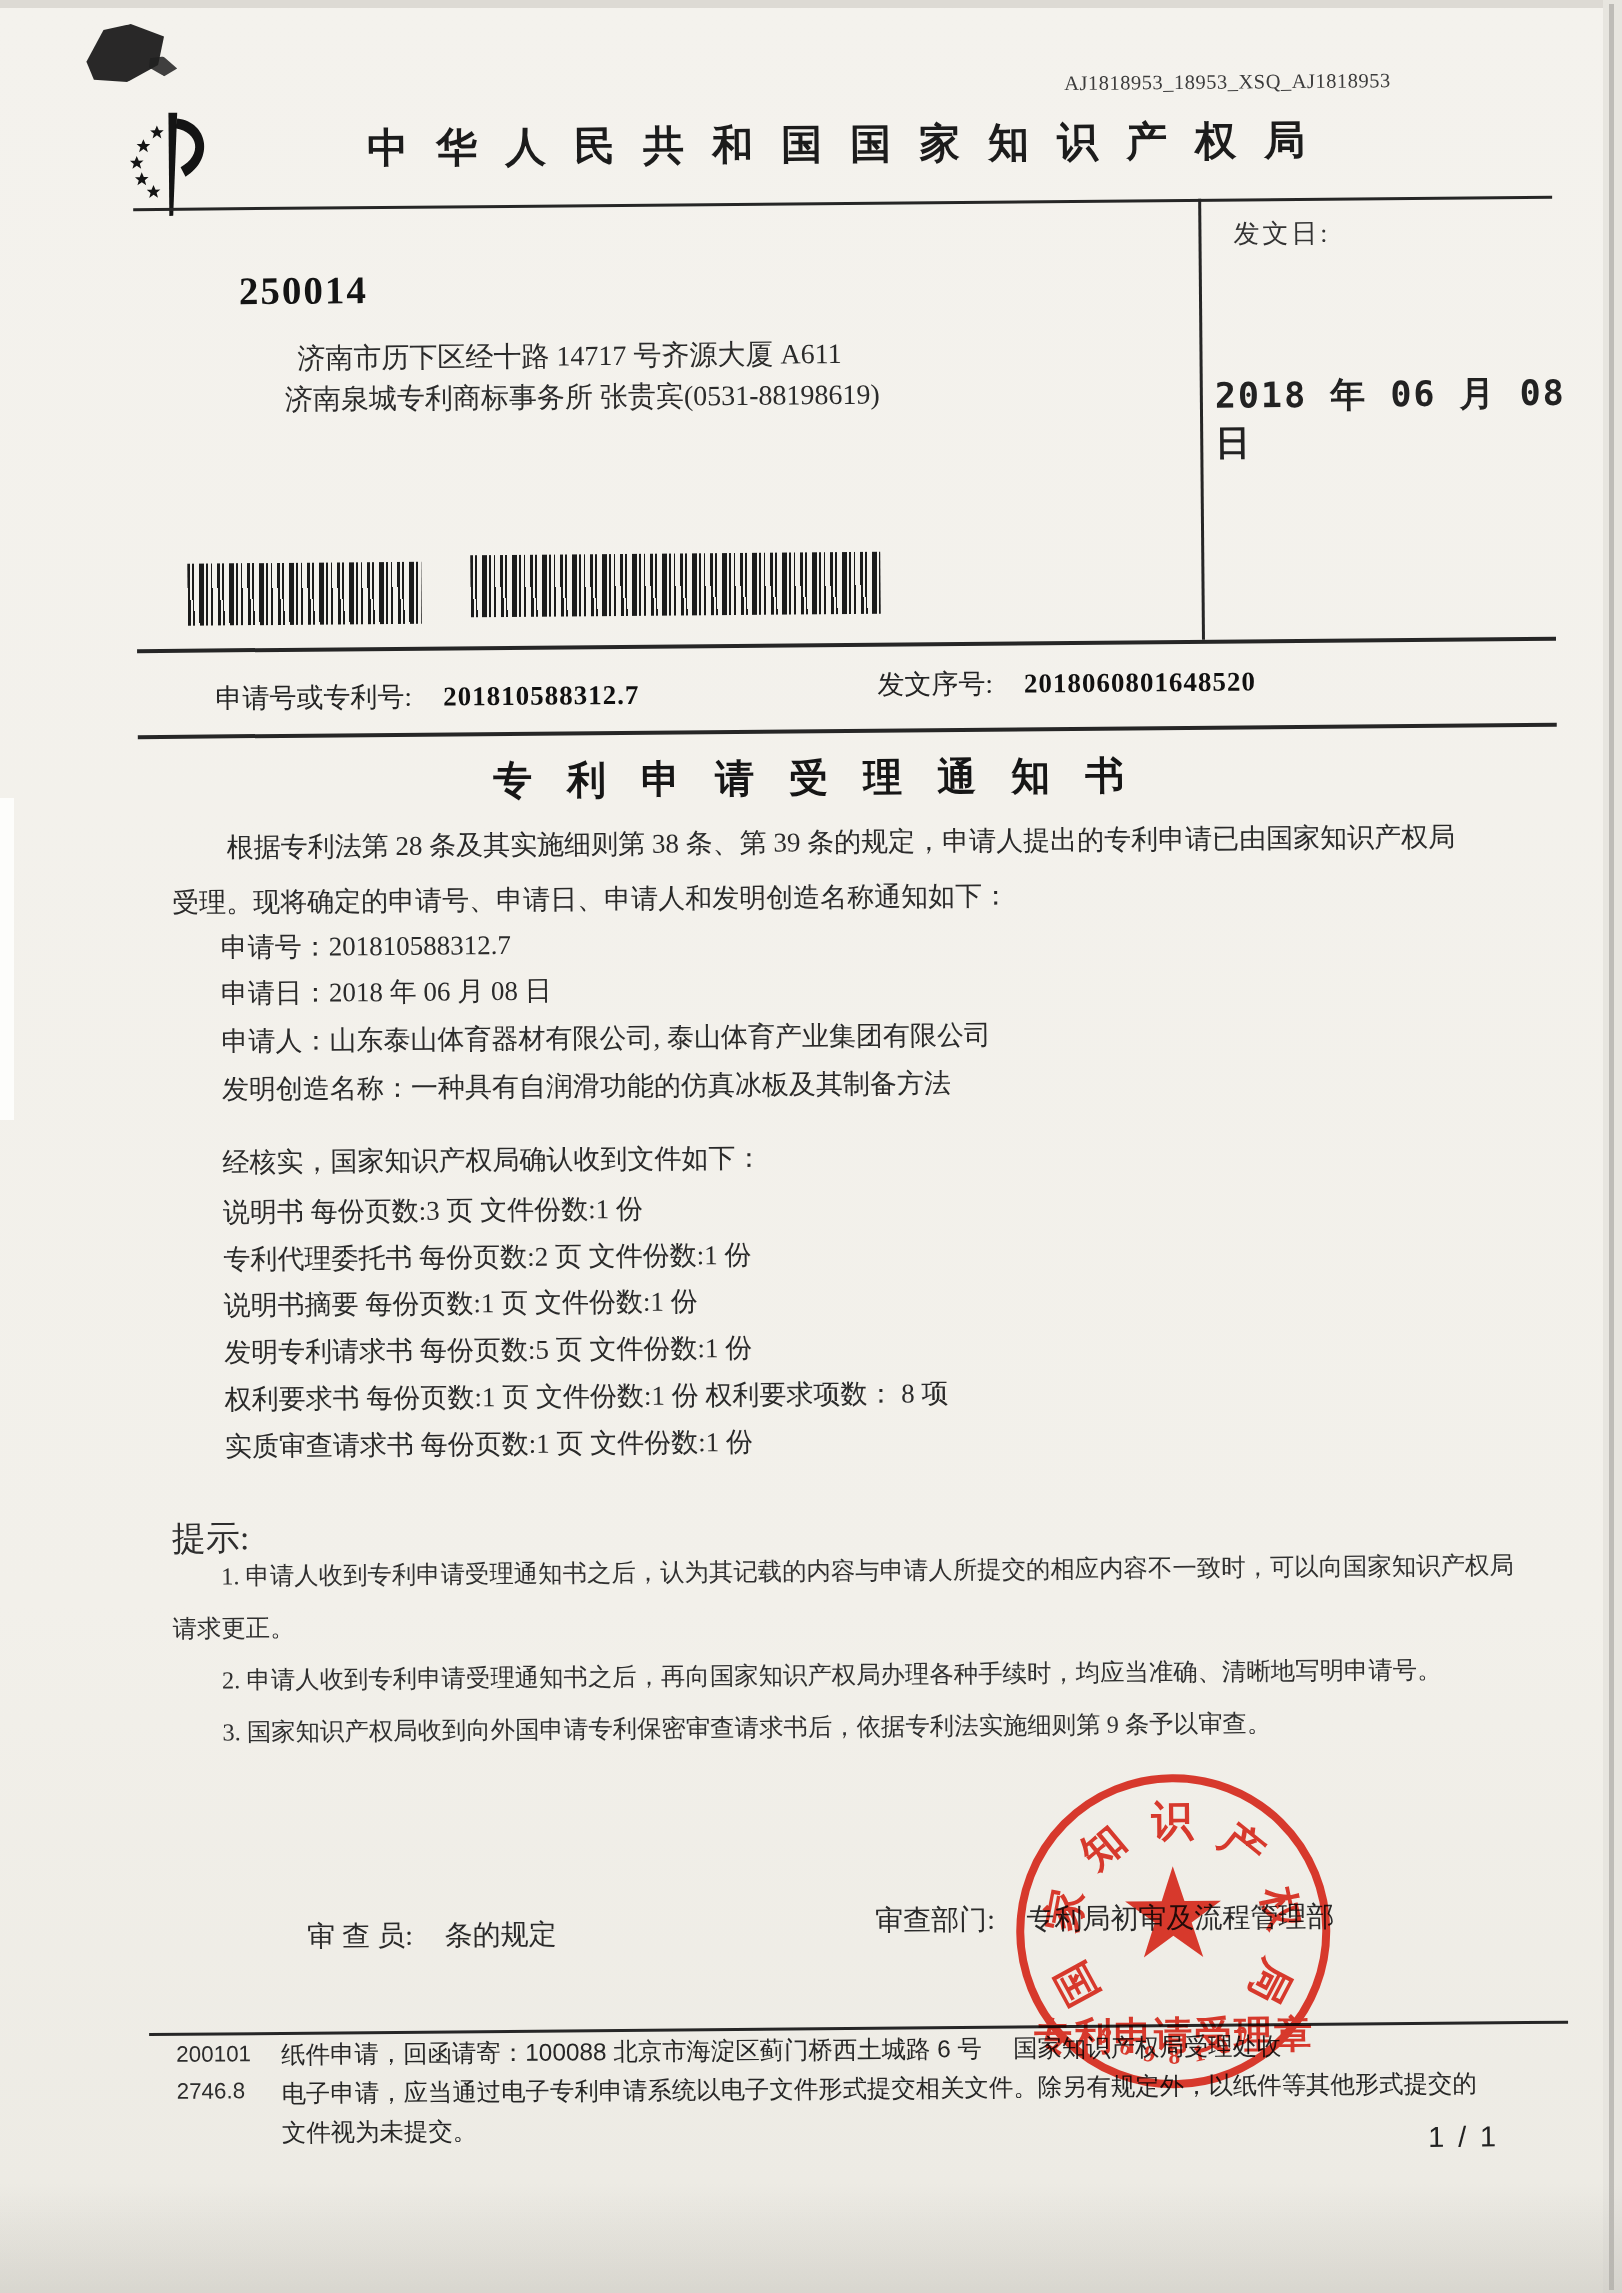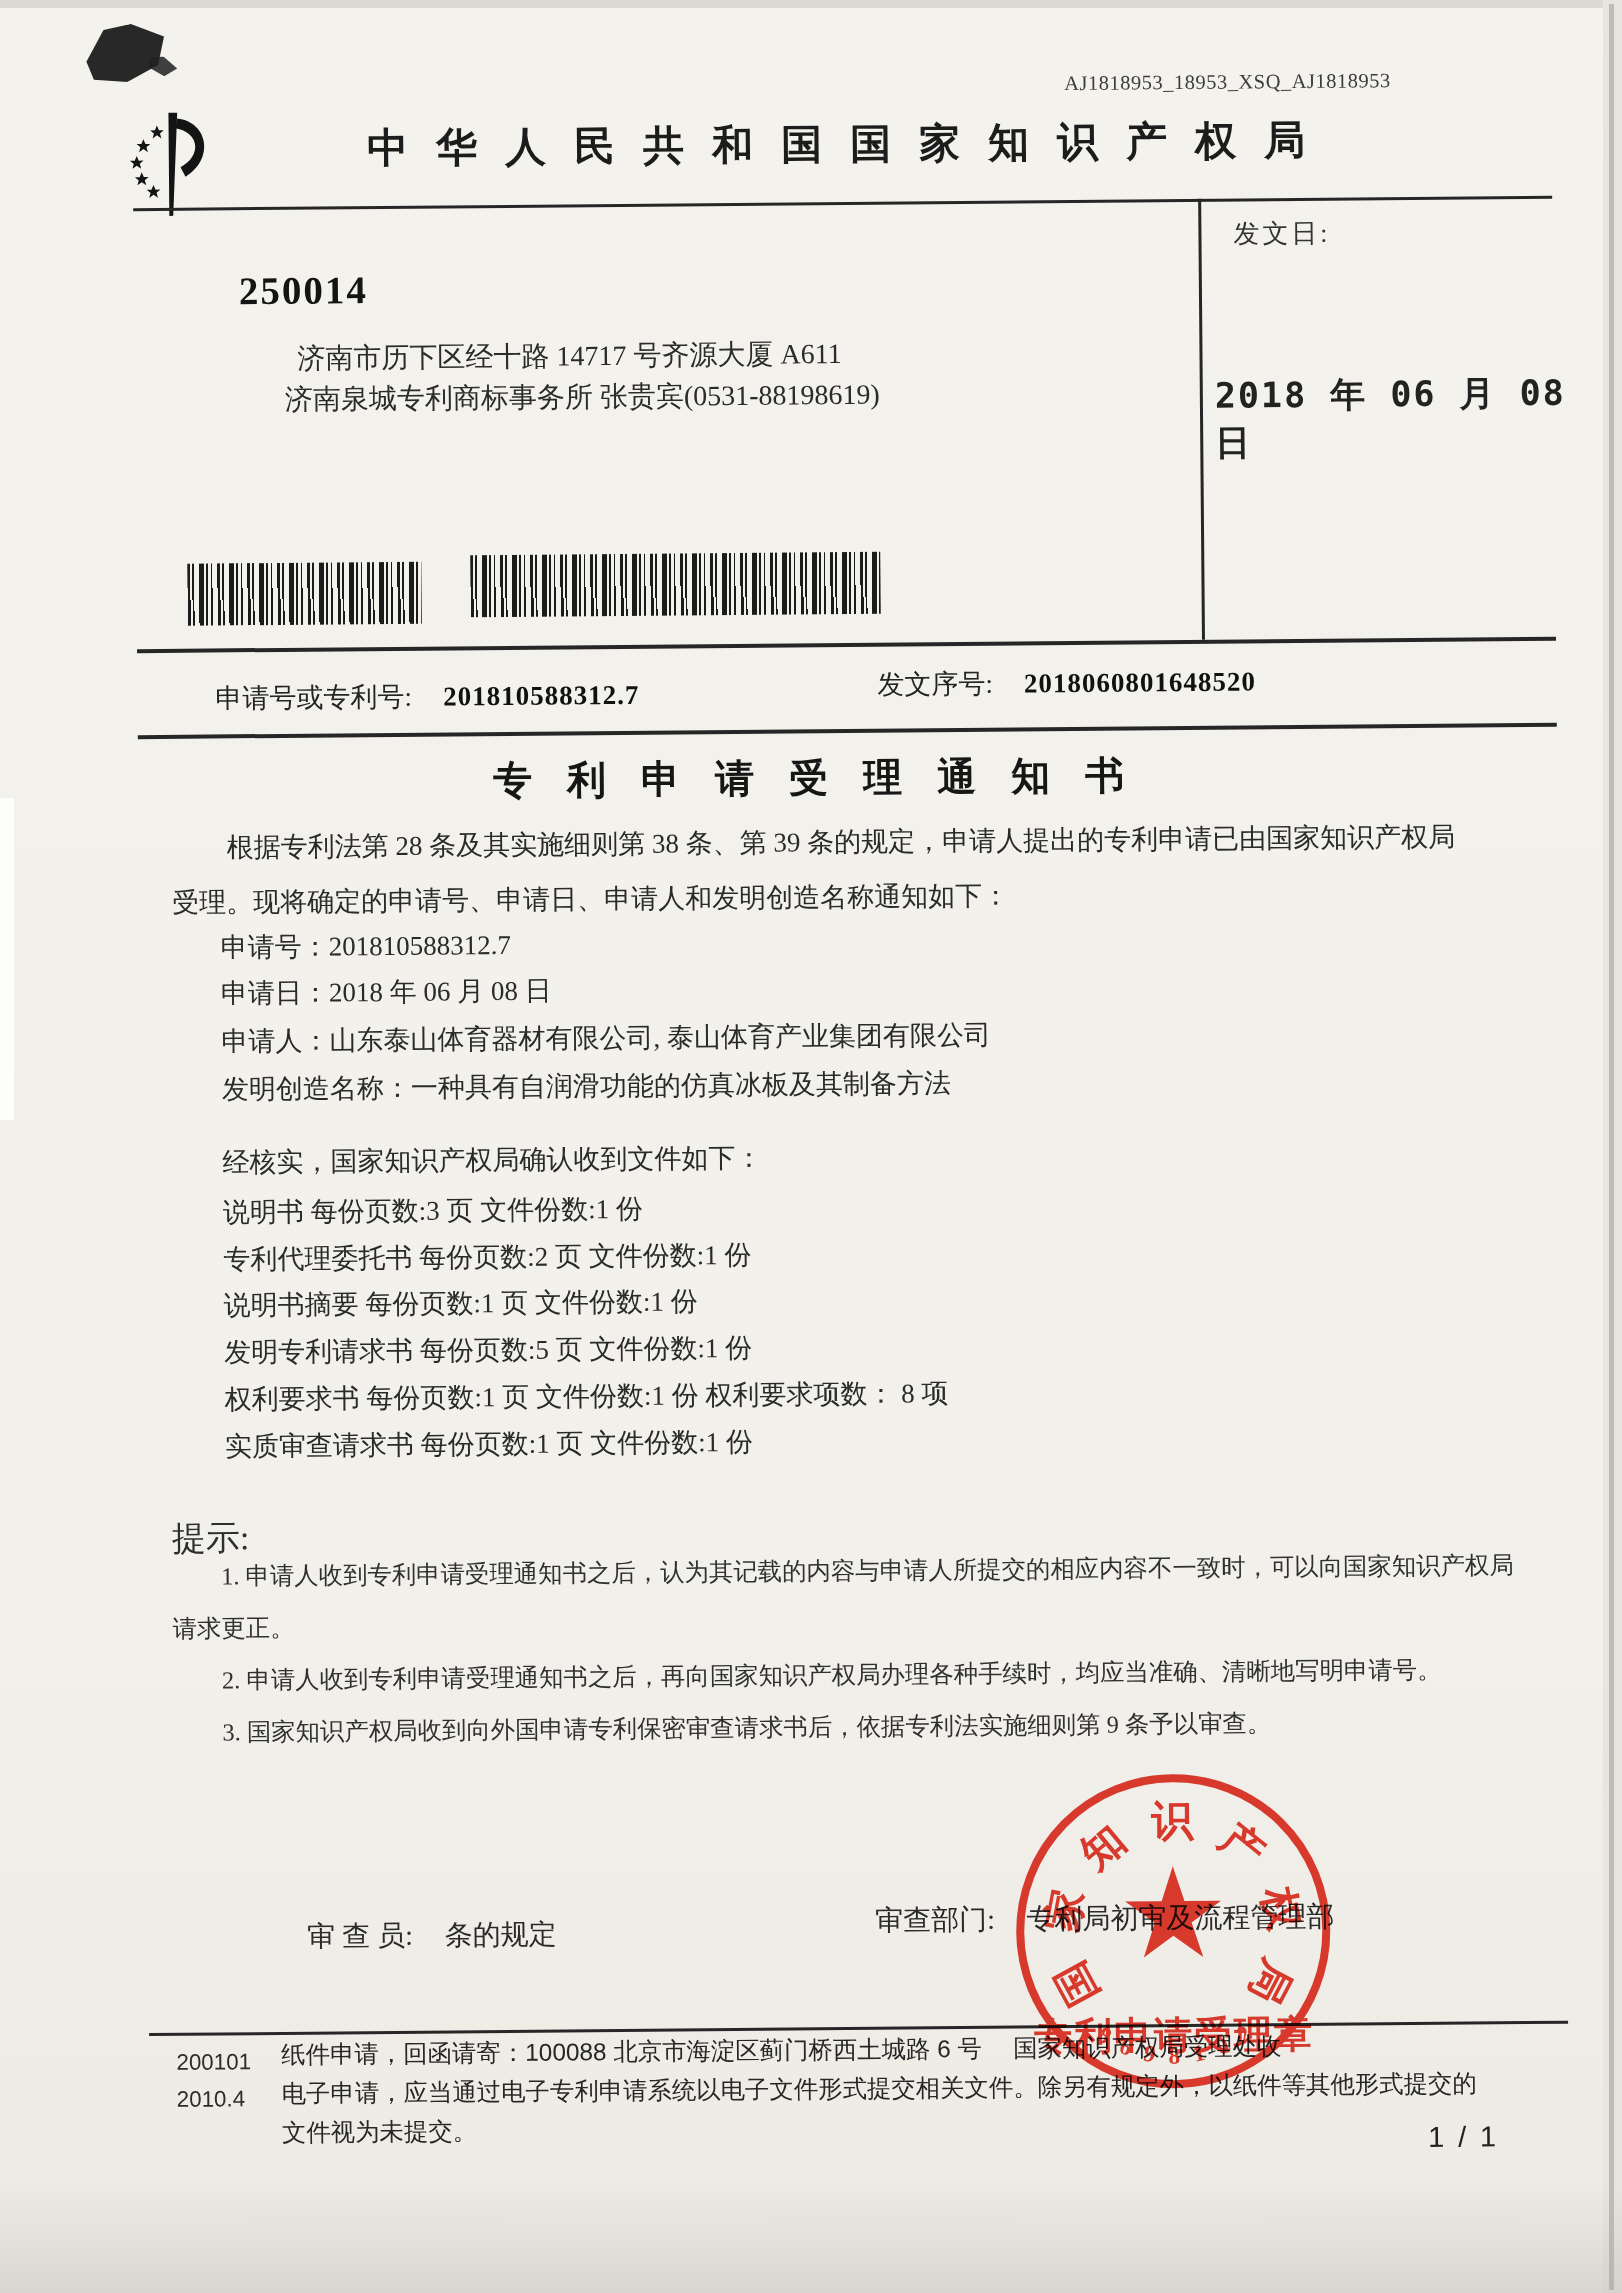--- a/index.html
+++ b/index.html
@@ -113,21 +113,21 @@
     font-size:125px;line-height:1;font-family:"DejaVu Sans",sans-serif;
   }
   .stamp-banner{
     position:absolute;left:0;top:228px;width:100%;text-align:center;
     font-size:38px;font-weight:700;letter-spacing:2px;white-space:nowrap;
   }
   
   .hline-footer{left:141px;top:2027px;width:1419px;height:2.9px;}
   .fcode1{left:168px;top:2036px;}
   .fcode2{left:168px;top:2073px;}
-  .fcode1,.fcode2{font-size:22.4px;font-family:"Liberation Sans","DejaVu Sans",sans-serif;color:#2d2d2d;margin-top:8px;}
+  .fcode1,.fcode2{font-size:22.4px;font-family:"Liberation Sans","DejaVu Sans",sans-serif;color:#2d2d2d;}
   .ftext{font-family:"Liberation Sans","DejaVu Sans",sans-serif;font-size:24.4px;color:#262626;white-space:nowrap;}
   .fl1{left:273px;top:2034px;}
   .fl2{left:273px;top:2073px;}
   .fl3{left:273px;top:2112px;}
   .page-no{left:1419px;top:2126px;font-size:29px;letter-spacing:2.9px;
     font-family:"Liberation Sans","DejaVu Sans",sans-serif;color:#222;}
 </style>
 </head>
 <body>
 
@@ -239,20 +239,20 @@
         <span class="serial-ch" style="transform: translate(-50%, -50%) rotate(-11.3333deg) translateY(125px);">1</span>
         <span class="serial-ch" style="transform: translate(-50%, -50%) rotate(0deg) translateY(125px);">8</span>
         <span class="serial-ch" style="transform: translate(-50%, -50%) rotate(11.3333deg) translateY(125px);">9</span>
         <span class="serial-ch" style="transform: translate(-50%, -50%) rotate(22.6667deg) translateY(125px);">6</span>
         <span class="serial-ch" style="transform: translate(-50%, -50%) rotate(34deg) translateY(125px);">8</span>
       </div>
   </div>
 
   <div class="abs hline hline-footer"></div>
   <div class="abs fcode1">200101</div>
-  <div class="abs fcode2">2010.4</div>
+  <div class="abs fcode2">2746.8</div>
   <div class="abs ftext fl1">纸件申请，回函请寄：100088  北京市海淀区蓟门桥西土城路 6 号　 国家知识产权局受理处收</div>
   <div class="abs ftext fl2">电子申请，应当通过电子专利申请系统以电子文件形式提交相关文件。除另有规定外，以纸件等其他形式提交的</div>
   <div class="abs ftext fl3">文件视为未提交。</div>
   <div class="abs page-no">1 / 1</div>
 
 </div>
 
 
 </body></html>

